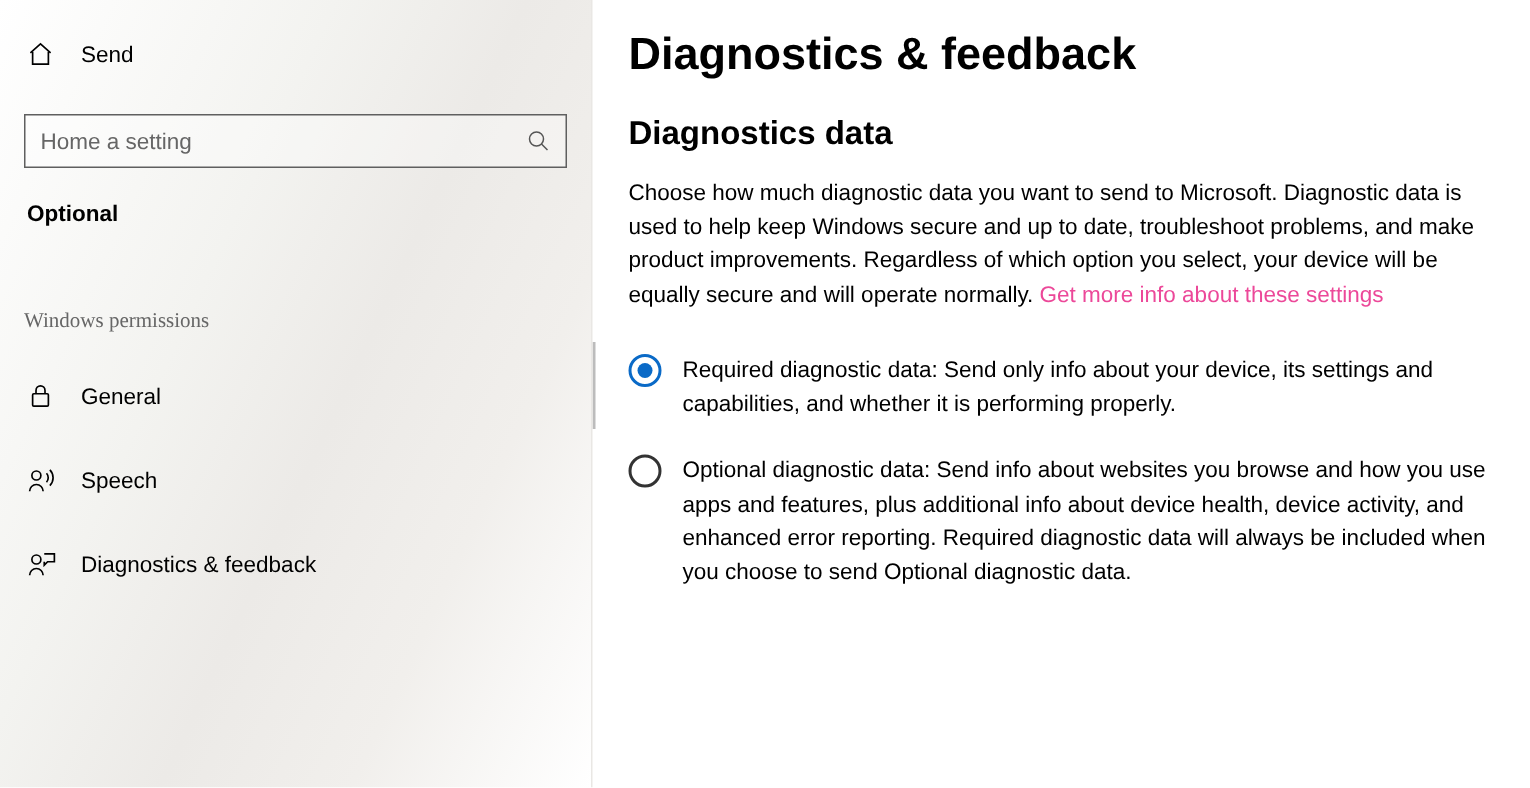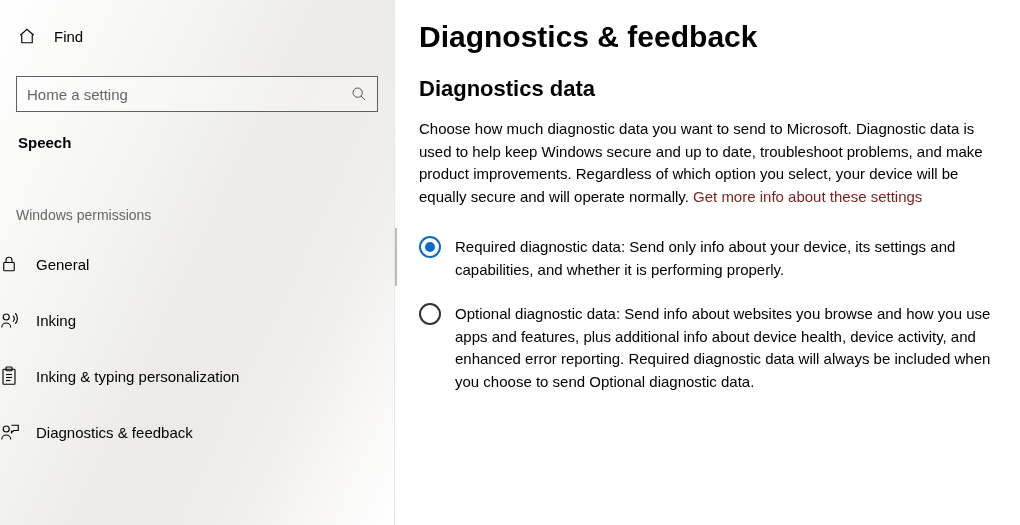--- a/index.html
+++ b/index.html
@@ -61,25 +61,27 @@
   }
   .category-title {
     font-weight: 600;
     font-size: 15px;
     padding: 22px 0 0 18px;
   }
   .subheader {
     color: #666;
     font-size: 14px;
     padding: 56px 0 8px 16px;
+    font-family: Liberation Serif, serif;
   }
   .nav-item {
     display: flex;
     align-items: center;
     height: 46px;
+    padding-left: 18px;
     cursor: pointer;
     margin-top: 10px;
   }
   .nav-item .icon {
     width: 22px;
     text-align: left;
   }
   .nav-item .label {
     margin-left: 14px;
     font-size: 15px;
@@ -109,21 +111,21 @@
     font-size: 22px;
     margin: 0 0 16px 0;
   }
   .section-desc {
     font-size: 15px;
     line-height: 1.5;
     color: #000;
     margin-bottom: 28px;
   }
   .section-desc a.link {
-    color: #7f1d1d;
+    color: #ec4899;
     text-decoration: none;
     cursor: pointer;
   }
   .radio-group { }
   .radio-row {
     display: flex;
     align-items: flex-start;
     margin-bottom: 22px;
     cursor: pointer;
   }
@@ -165,34 +167,34 @@
 
   <div class="sidebar">
 
     <div class="home-row">
       <span class="icon">
         <svg width="18" height="18" viewBox="0 0 24 24" fill="none" stroke="#000" stroke-width="1.5">
           <path d="M3 11 L12 3 L21 11"></path>
           <path d="M5 10 V21 H19 V10"></path>
         </svg>
       </span>
-      <span class="label">Find</span>
+      <span class="label">Send</span>
     </div>
 
     <div class="search-box">
       <span class="placeholder">Home a setting</span>
       <span class="search-icon">
         <svg width="16" height="16" viewBox="0 0 24 24" fill="none" stroke="#555" stroke-width="1.5">
           <circle cx="10" cy="10" r="7"></circle>
           <line x1="15" y1="15" x2="21" y2="21"></line>
         </svg>
       </span>
     </div>
 
-    <div class="category-title">Speech</div>
+    <div class="category-title">Optional</div>
 
     <div class="subheader">Windows permissions</div>
 
     <div class="nav-item">
       <span class="icon">
         <svg width="18" height="18" viewBox="0 0 24 24" fill="none" stroke="#000" stroke-width="1.5">
           <rect x="5" y="10" width="14" height="11" rx="1"></rect>
           <path d="M8 10 V7 a4 4 0 0 1 8 0 V10"></path>
         </svg>
       </span>
@@ -201,35 +203,23 @@
 
     <div class="nav-item">
       <span class="icon">
         <svg width="20" height="18" viewBox="0 0 26 24" fill="none" stroke="#000" stroke-width="1.5">
           <circle cx="8" cy="8" r="4"></circle>
           <path d="M2 22 a6 6 0 0 1 12 0"></path>
           <path d="M17 6 a6 6 0 0 1 0 8"></path>
           <path d="M20 3 a10 10 0 0 1 0 14"></path>
         </svg>
       </span>
-      <span class="label">Inking</span>
-    </div>
-
-    <div class="nav-item">
-      <span class="icon">
-        <svg width="18" height="20" viewBox="0 0 24 26" fill="none" stroke="#000" stroke-width="1.5">
-          <rect x="4" y="4" width="16" height="20" rx="1"></rect>
-          <rect x="8" y="1" width="8" height="5" rx="1"></rect>
-          <line x1="8" y1="11" x2="16" y2="11"></line>
-          <line x1="8" y1="15" x2="16" y2="15"></line>
-          <line x1="8" y1="19" x2="14" y2="19"></line>
-        </svg>
-      </span>
-      <span class="label">Inking &amp; typing personalization</span>
-    </div>
+      <span class="label">Speech</span>
+    </div>
+
 
     <div class="nav-item">
       <span class="icon">
         <svg width="20" height="18" viewBox="0 0 26 24" fill="none" stroke="#000" stroke-width="1.5">
           <circle cx="8" cy="8" r="4"></circle>
           <path d="M2 22 a6 6 0 0 1 12 0"></path>
           <path d="M15 3 h9 v7 h-6 l-3 3 v-3"></path>
         </svg>
       </span>
       <span class="label">Diagnostics &amp; feedback</span>

